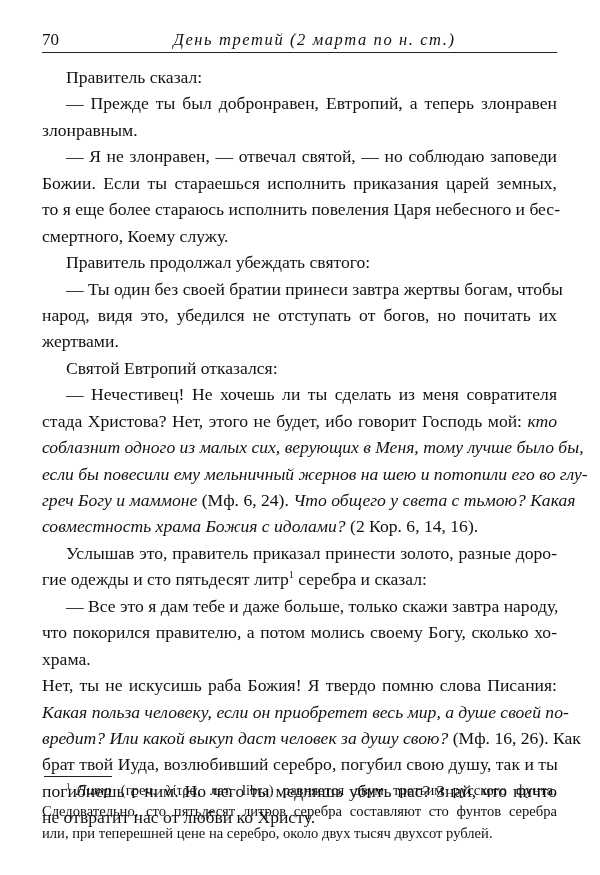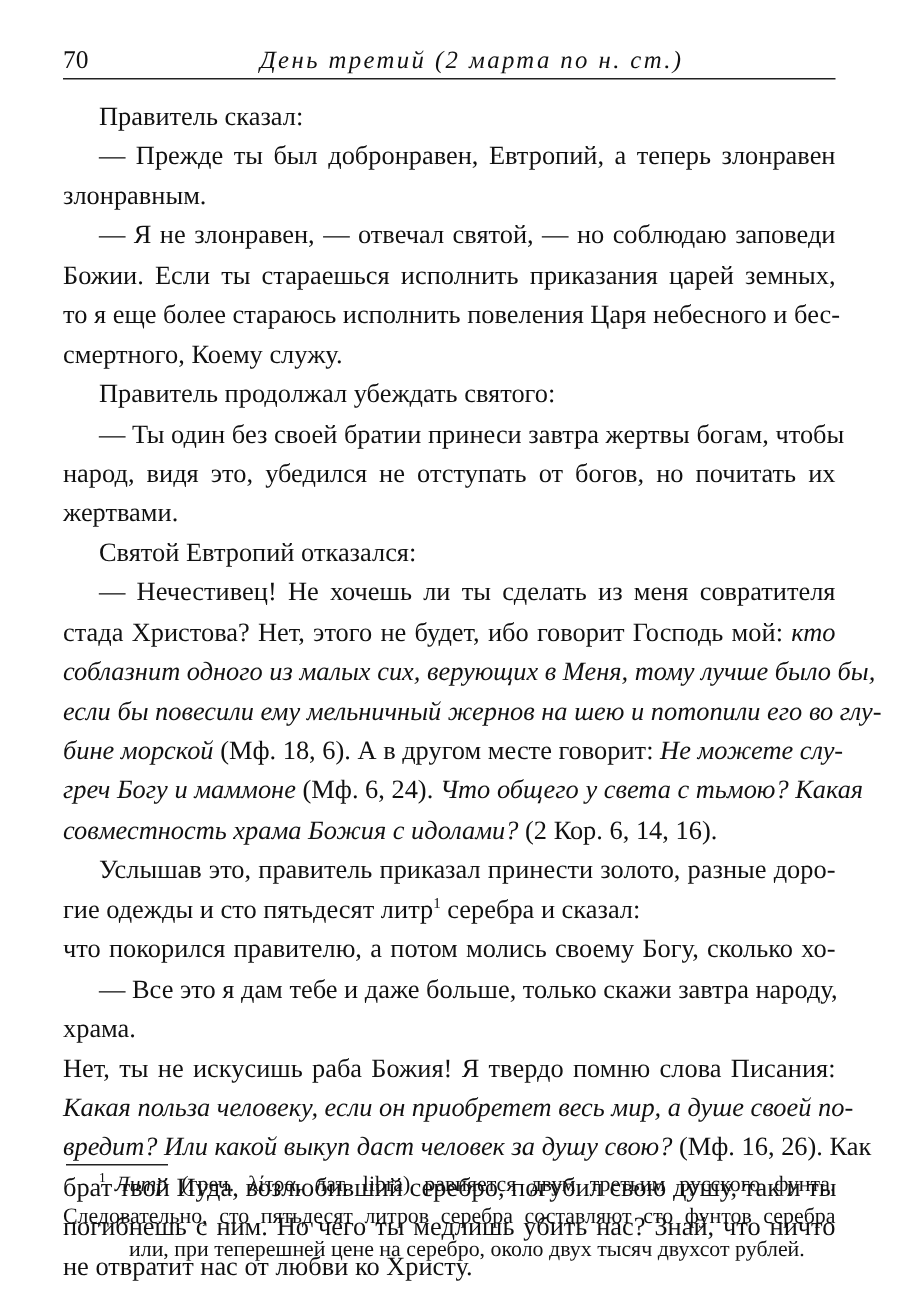--- a/index.html
+++ b/index.html
@@ -17,21 +17,21 @@
           text-align: justify; text-align-last: justify; display: block; }
   .line.last { text-align-last: left; }
   .line.indent { padding-left: 24px; }
   .i { font-style: italic; }
   .sup { font-size: 10px; vertical-align: 7px; line-height: 0; }
   .fn-rule { position: absolute; left: 44px; top: 776px; width: 68px; height: 0;
              border-top: 1px solid #222; }
   .footnote { position: absolute; left: 42px; top: 780px; width: 515px; }
   .fline { height: 21.3px; line-height: 21.3px; font-size: 14.6px; white-space: nowrap;
            text-align: justify; text-align-last: justify; display: block; }
-  .fline.last { text-align-last: left; margin-left: 44px; }
+  .fline.last { text-align-last: left; }
   .fline.indent { padding-left: 24px; }
   .fsup { font-size: 9px; vertical-align: 6px; line-height: 0; margin-right: 6px; }
 </style>
 </head>
 <body>
 
 <div class="page">
   <div class="running-head">
     <span class="page-num">70</span>
     <div class="head-title">День третий (2 марта по н. ст.)</div>
@@ -47,27 +47,26 @@
       <span class="line last"><span>смертного, Коему служу.</span></span>
       <span class="line indent last"><span>Правитель продолжал убеждать святого:</span></span>
       <span class="line indent"><span>— Ты один без своей братии принеси завтра жертвы богам, чтобы</span></span>
       <span class="line"><span>народ, видя это, убедился не отступать от богов, но почитать их</span></span>
       <span class="line last"><span>жертвами.</span></span>
       <span class="line indent last"><span>Святой Евтропий отказался:</span></span>
       <span class="line indent"><span>— Нечестивец! Не хочешь ли ты сделать из меня совратителя</span></span>
       <span class="line"><span>стада Христова? Нет, этого не будет, ибо говорит Господь мой: </span><span class="i">кто</span></span>
       <span class="line"><span class="i">соблазнит одного из малых сих, верующих в Меня, тому лучше было бы,</span></span>
       <span class="line"><span class="i">если бы повесили ему мельничный жернов на шею и потопили его во глу-</span></span>
-      <span class="line"><span class="i">бине морской</span><span> (Мф. 18, 6). А в другом месте говорит: </span><span class="i">Не можете слу-</span></span>
       <span class="line"><span class="i">греч Богу и маммоне</span><span> (Мф. 6, 24). </span><span class="i">Что общего у света с тьмою? Какая</span></span>
       <span class="line last"><span class="i">совместность храма Божия с идолами?</span><span> (2 Кор. 6, 14, 16).</span></span>
       <span class="line indent"><span>Услышав это, правитель приказал принести золото, разные доро-</span></span>
       <span class="line last"><span>гие одежды и сто пятьдесят литр</span><span class="sup">1</span><span> серебра и сказал:</span></span>
+      <span class="line indent"><span>— Все это я дам тебе и даже больше, только скажи завтра народу,</span></span>
       <span class="line"><span>что покорился правителю, а потом молись своему Богу, сколько хо-</span></span>
-      <span class="line indent"><span>— Все это я дам тебе и даже больше, только скажи завтра народу,</span></span>
       <span class="line last"><span>храма.</span></span>
       <span class="line"><span>Нет, ты не искусишь раба Божия! Я твердо помню слова Писания:</span></span>
       <span class="line"><span class="i">Какая польза человеку, если он приобретет весь мир, а душе своей по-</span></span>
       <span class="line"><span class="i">вредит? Или какой выкуп даст человек за душу свою?</span><span> (Мф. 16, 26). Как</span></span>
       <span class="line"><span>брат твой Иуда, возлюбивший серебро, погубил свою душу, так и ты</span></span>
       <span class="line"><span>погибнешь с ним. Но чего ты медлишь убить нас? Знай, что ничто</span></span>
       <span class="line last"><span>не отвратит нас от любви ко Христу.</span></span>
     </div>
 
   <div class="fn-rule"></div>

